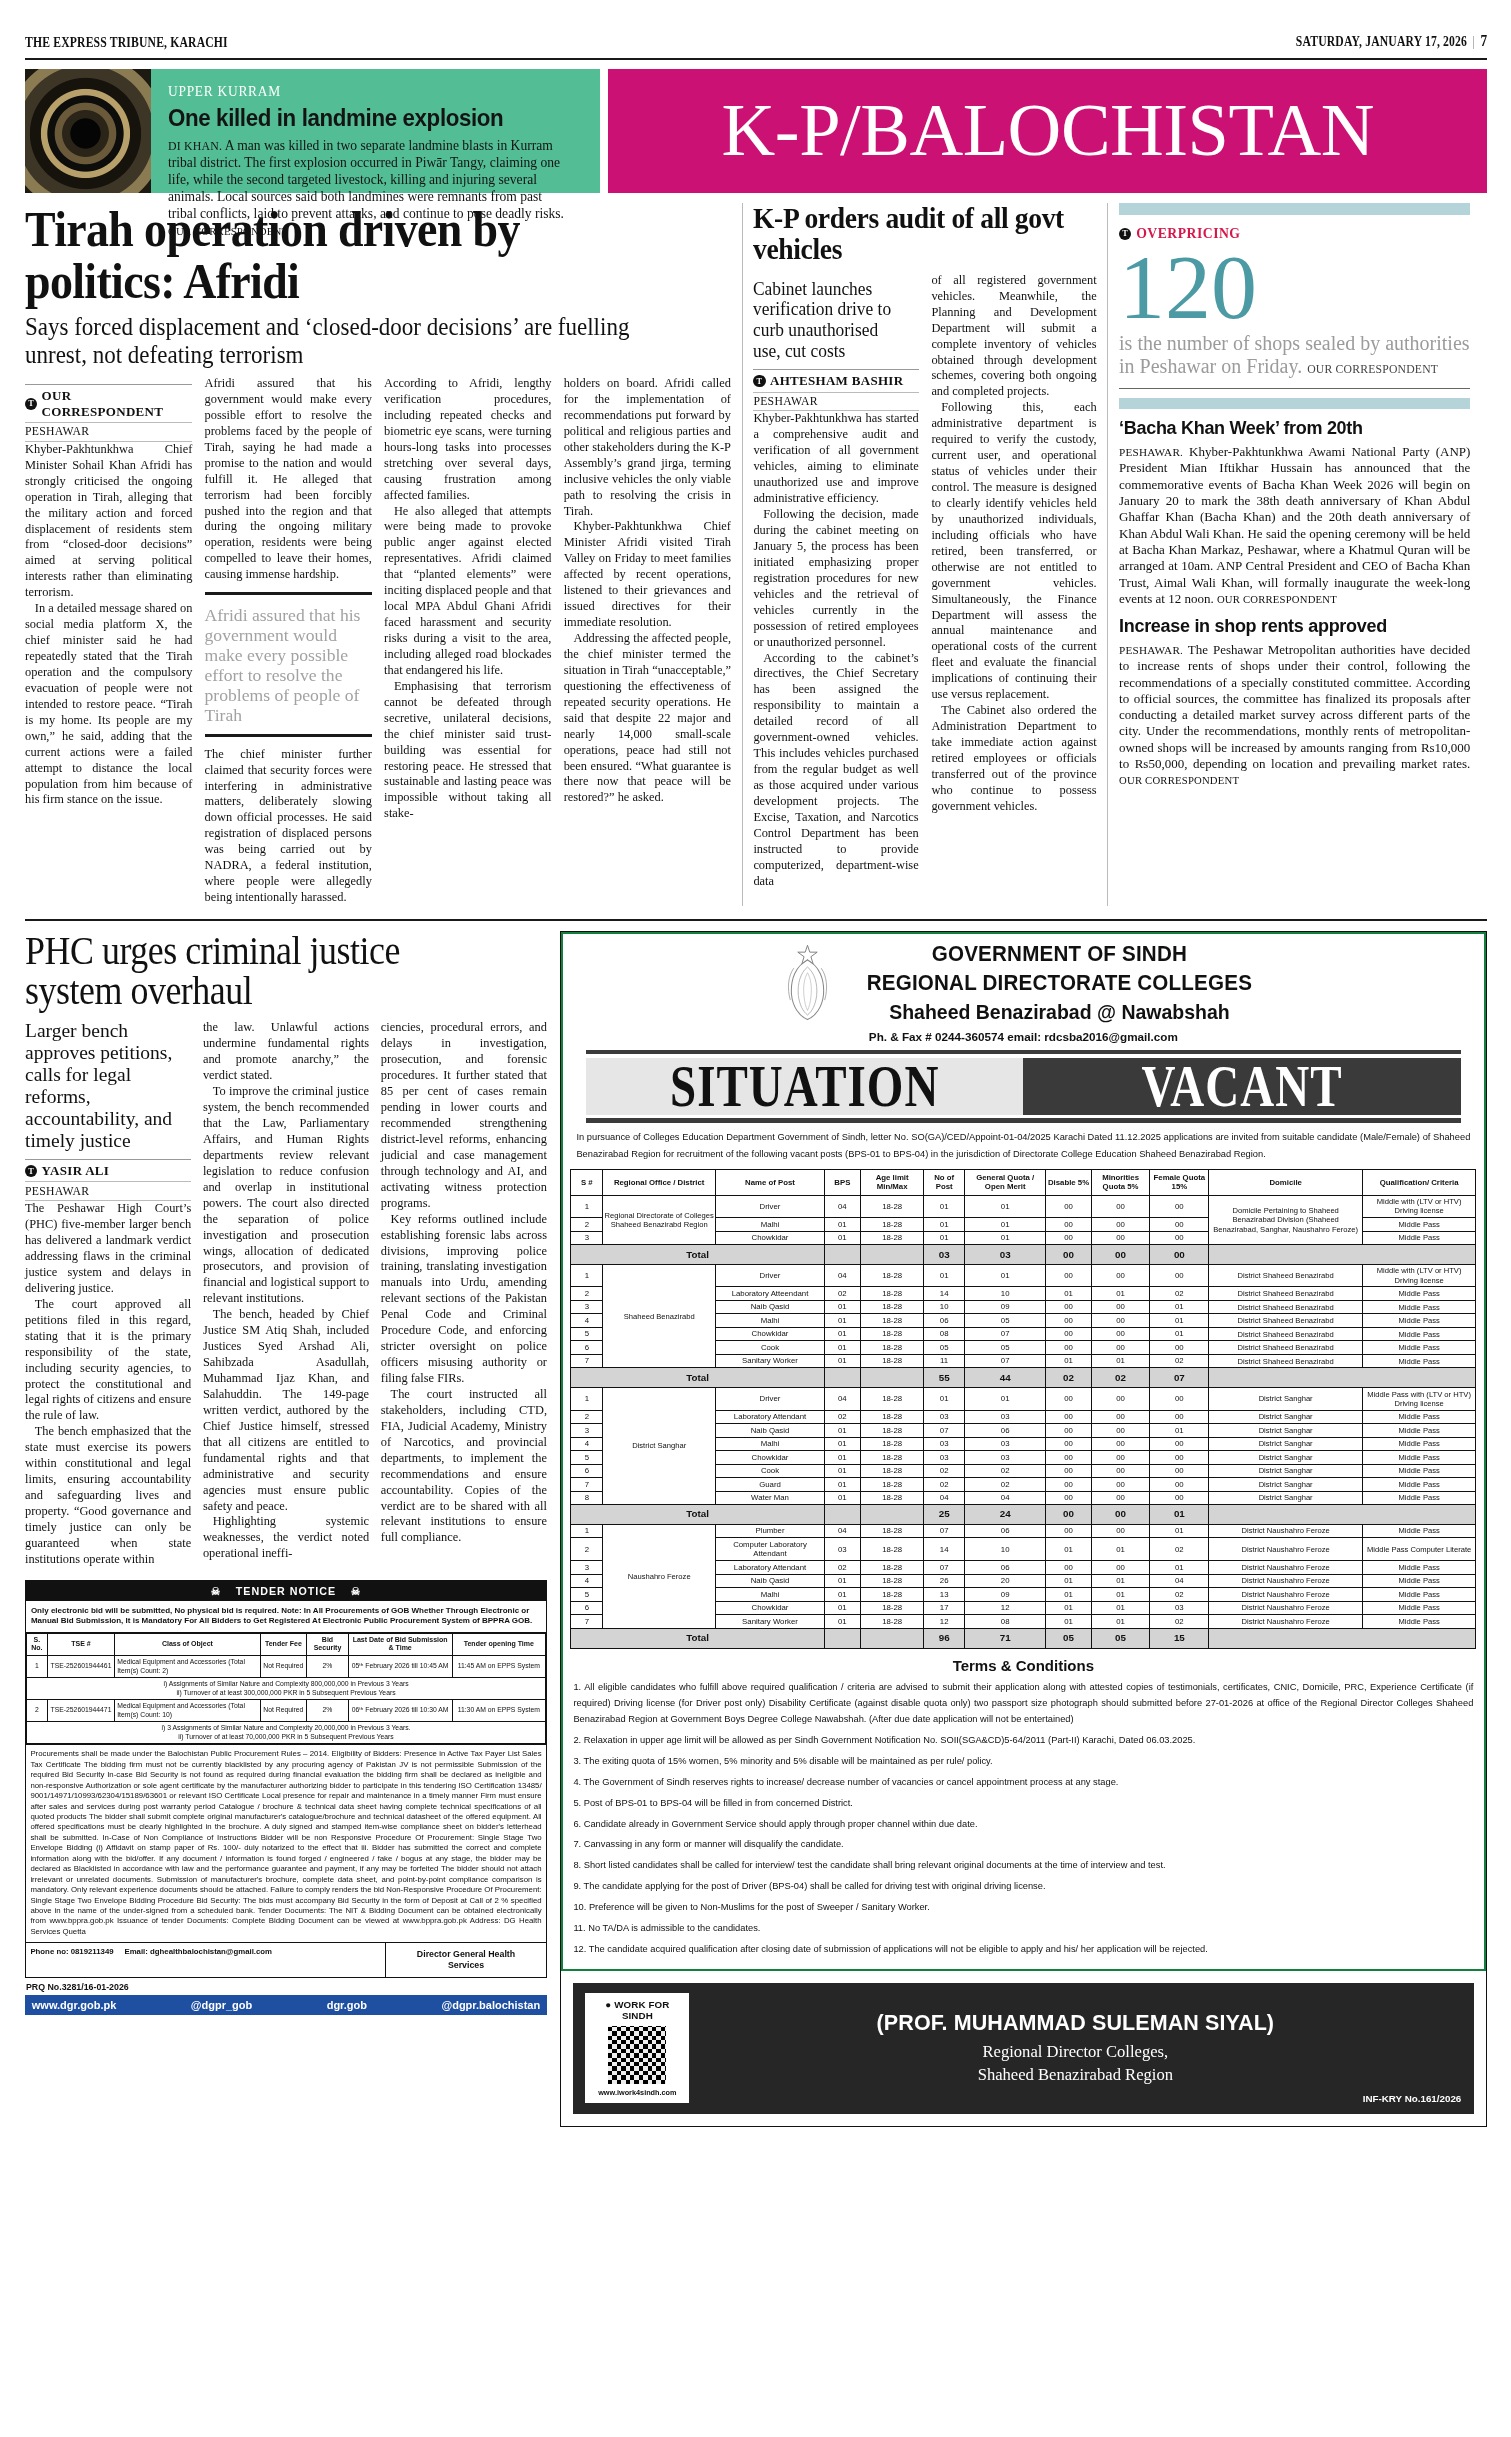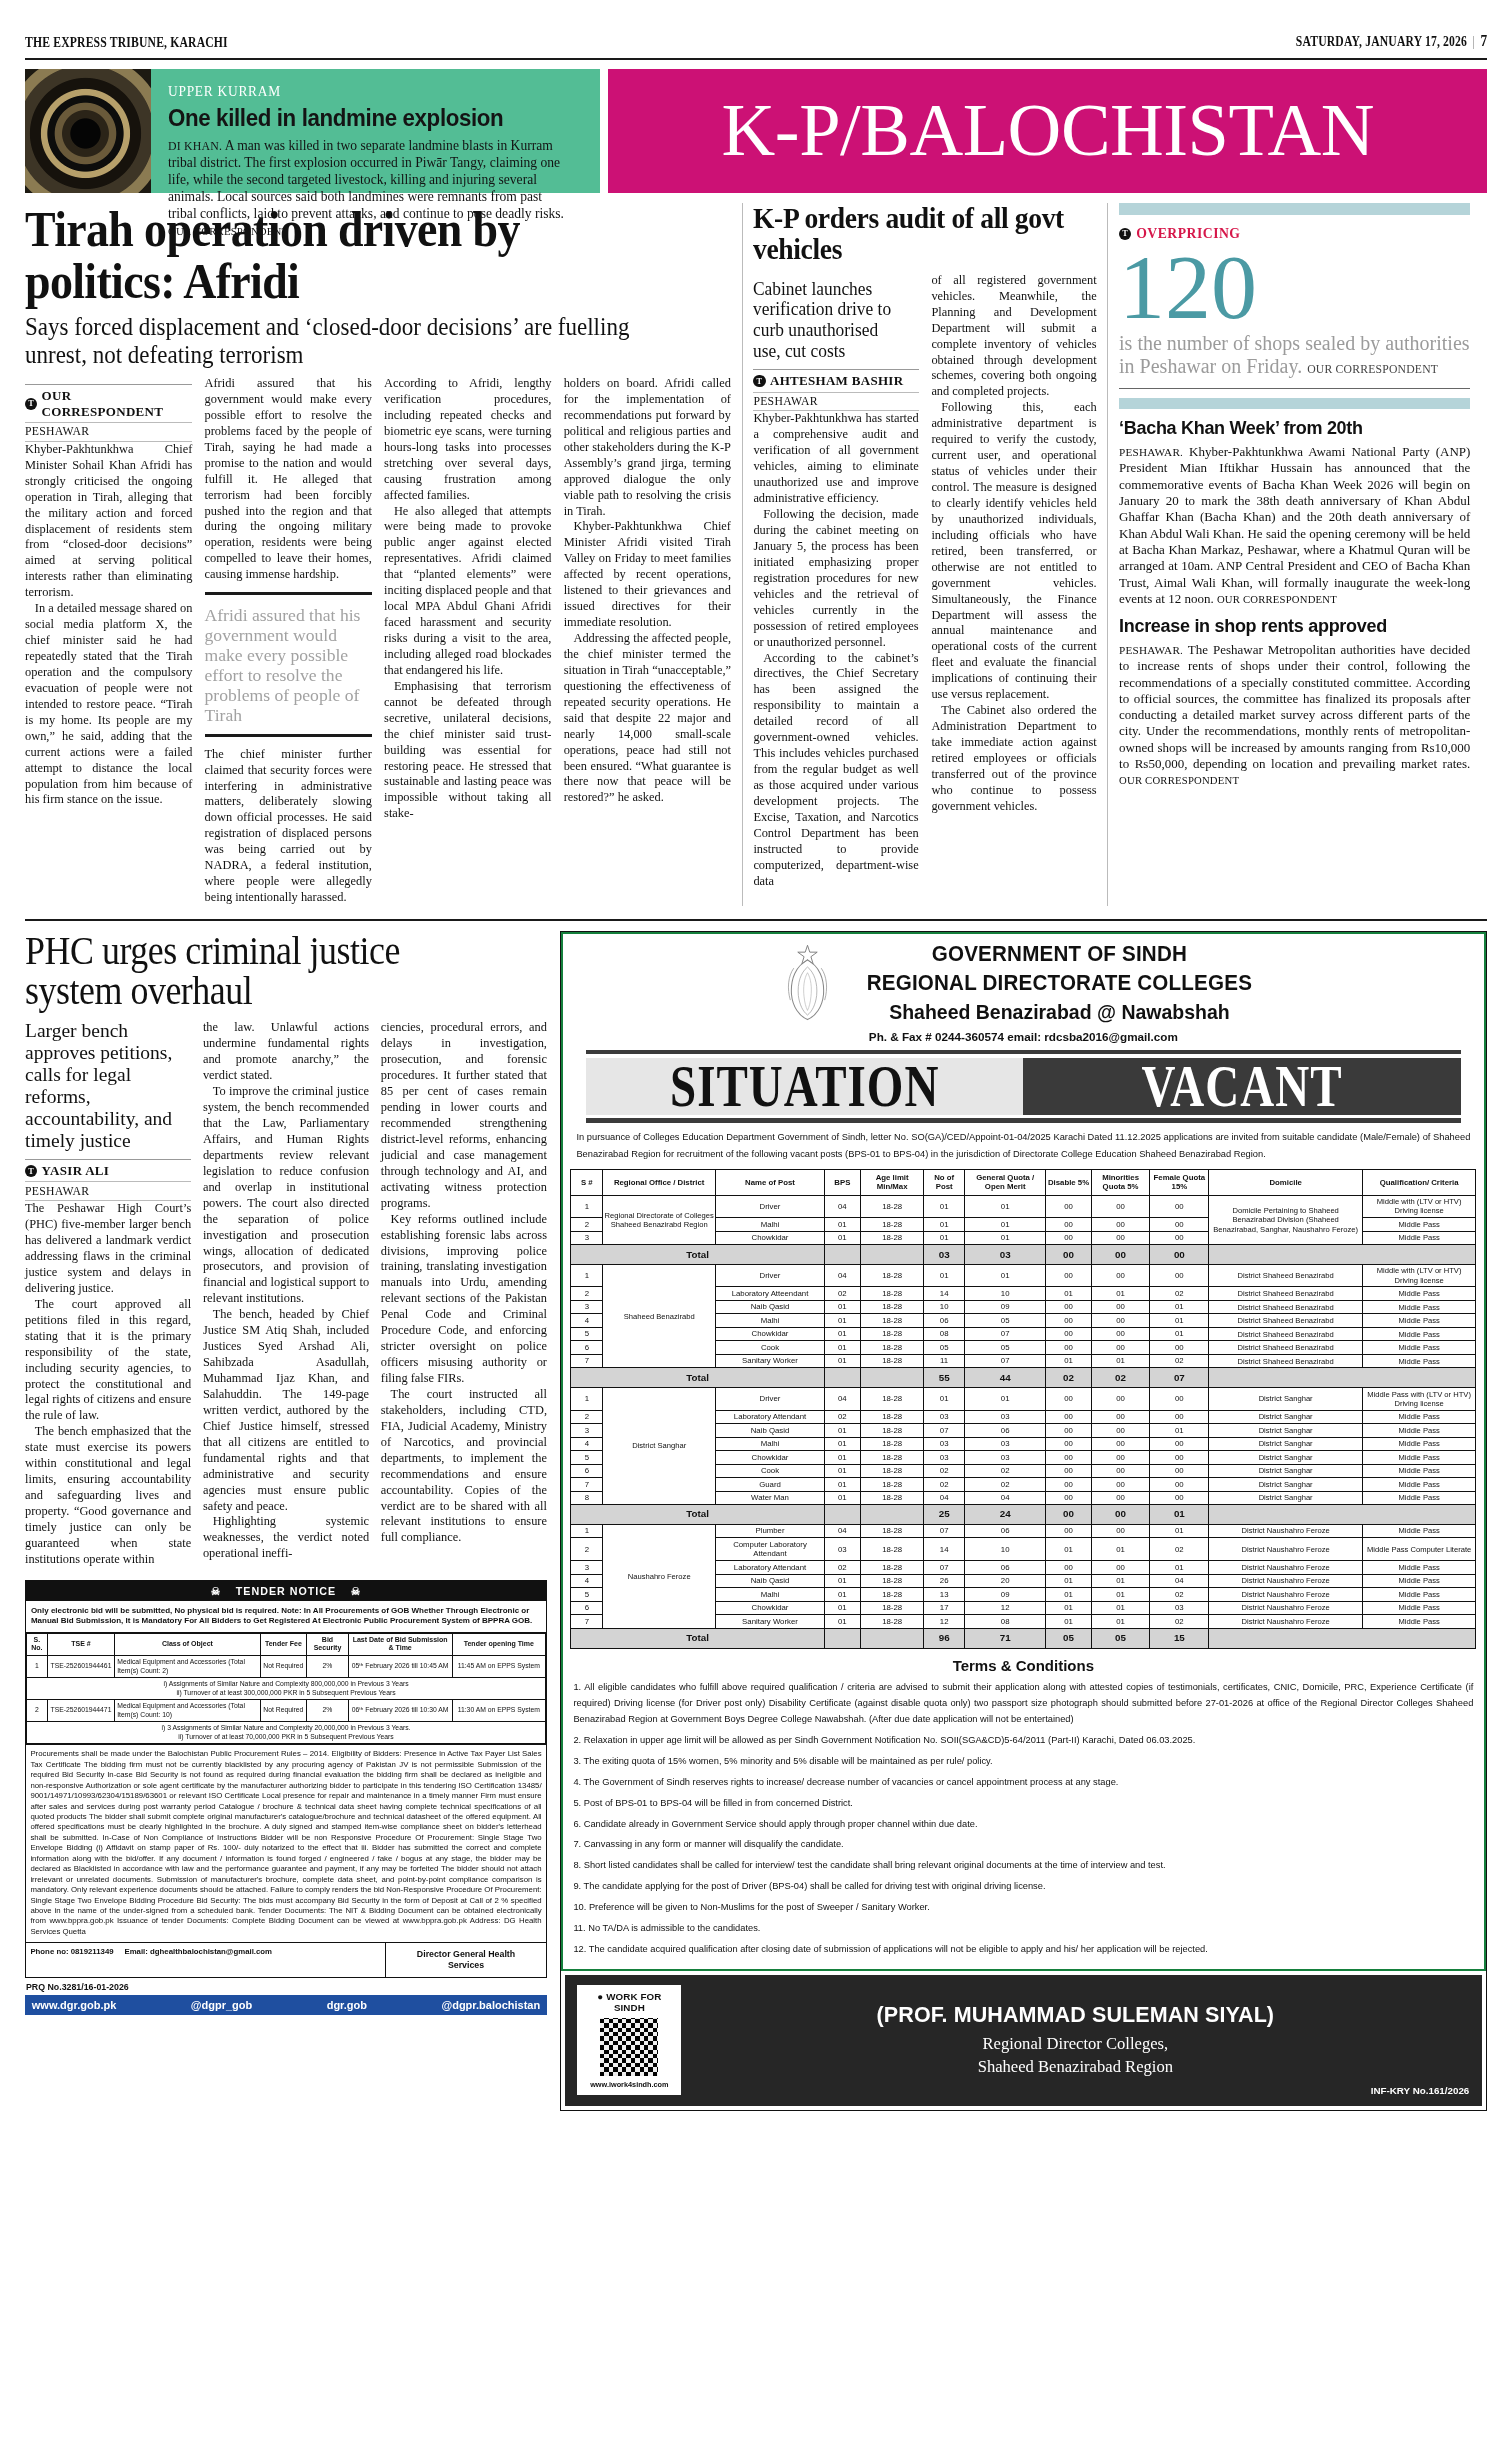--- a/index.html
+++ b/index.html
@@ -275,21 +275,21 @@
     font-family:"Liberation Sans", sans-serif; font-weight:700;
     font-size:15px; text-align:center; padding:8.8px 0 5.9px 0;
   }
   .tc-list { padding:0 2.9px 5.9px 2.9px; }
   .tc-list p {
     font-family:"Liberation Sans", sans-serif; font-size:9.3px;
     line-height:1.72; text-align:justify; margin-bottom:4.9px;
   }
   .ad-signblock {
     background:#262626; color:#fff; display:flex; align-items:center;
-    margin:4px; padding:10.7px 12.7px; position:relative;
+    margin:12px; padding:10.7px 12.7px; position:relative;
   }
   .qrbox { background:#fff; color:#111; width:104px; padding:5.9px 4.9px; text-align:center; flex:none; }
   .qr-title { font-family:"Liberation Sans", sans-serif; font-weight:700; font-size:9.8px; letter-spacing:0.1px; }
   .qr-img { width:58px;height:58px;margin:4.9px auto 3.9px auto;
     background:
       repeating-linear-gradient(90deg,#111 0 4.4px,#fff 4.4px 8.8px),
       repeating-linear-gradient(0deg,#111 0 4.4px,#fff 4.4px 8.8px);
     background-blend-mode:difference; }
   .qr-url { font-family:"Liberation Sans", sans-serif; font-size:7.3px; font-weight:600; }
   .sign-main { flex:1; text-align:center; }
@@ -352,21 +352,21 @@
           <div class="pullquote">Afridi assured that his government would make every possible effort to resolve the problems of people of Tirah</div>
           <div class="pullrule"></div>
           <p class="body first">The chief minister further claimed that security forces were interfering in administrative matters, deliberately slowing down official processes. He said registration of displaced persons was being carried out by NADRA, a federal institution, where people were allegedly being intentionally harassed.</p>
         </div>
         <div>
           <p class="body first">According to Afridi, lengthy verification procedures, including repeated checks and biometric eye scans, were turning hours-long tasks into processes stretching over several days, causing frustration among affected families.</p>
           <p class="body">He also alleged that attempts were being made to provoke public anger against elected representatives. Afridi claimed that “planted elements” were inciting displaced people and that local MPA Abdul Ghani Afridi faced harassment and security risks during a visit to the area, including alleged road blockades that endangered his life.</p>
           <p class="body">Emphasising that terrorism cannot be defeated through secretive, unilateral decisions, the chief minister said trust-building was essential for restoring peace. He stressed that sustainable and lasting peace was impossible without taking all stake-</p>
         </div>
         <div>
-          <p class="body first">holders on board. Afridi called for the implementation of recommendations put forward by political and religious parties and other stakeholders during the K-P Assembly’s grand jirga, terming approved dialogue the only viable path to resolving the crisis in Tirah.</p>
+          <p class="body first">holders on board. Afridi called for the implementation of recommendations put forward by political and religious parties and other stakeholders during the K-P Assembly’s grand jirga, terming inclusive vehicles the only viable path to resolving the crisis in Tirah.</p>
           <p class="body">Khyber-Pakhtunkhwa Chief Minister Afridi visited Tirah Valley on Friday to meet families affected by recent operations, listened to their grievances and issued directives for their immediate resolution.</p>
           <p class="body">Addressing the affected people, the chief minister termed the situation in Tirah “unacceptable,” questioning the effectiveness of repeated security operations. He said that despite 22 major and nearly 14,000 small-scale operations, peace had still not been ensured. “What guarantee is there now that peace will be restored?” he asked.</p>
         </div>
       </div>
     </div>
 
     <div class="col-mid">
       <div class="hl-sub">K-P orders audit of all govt vehicles</div>
       <div class="cols3">
         <div>

